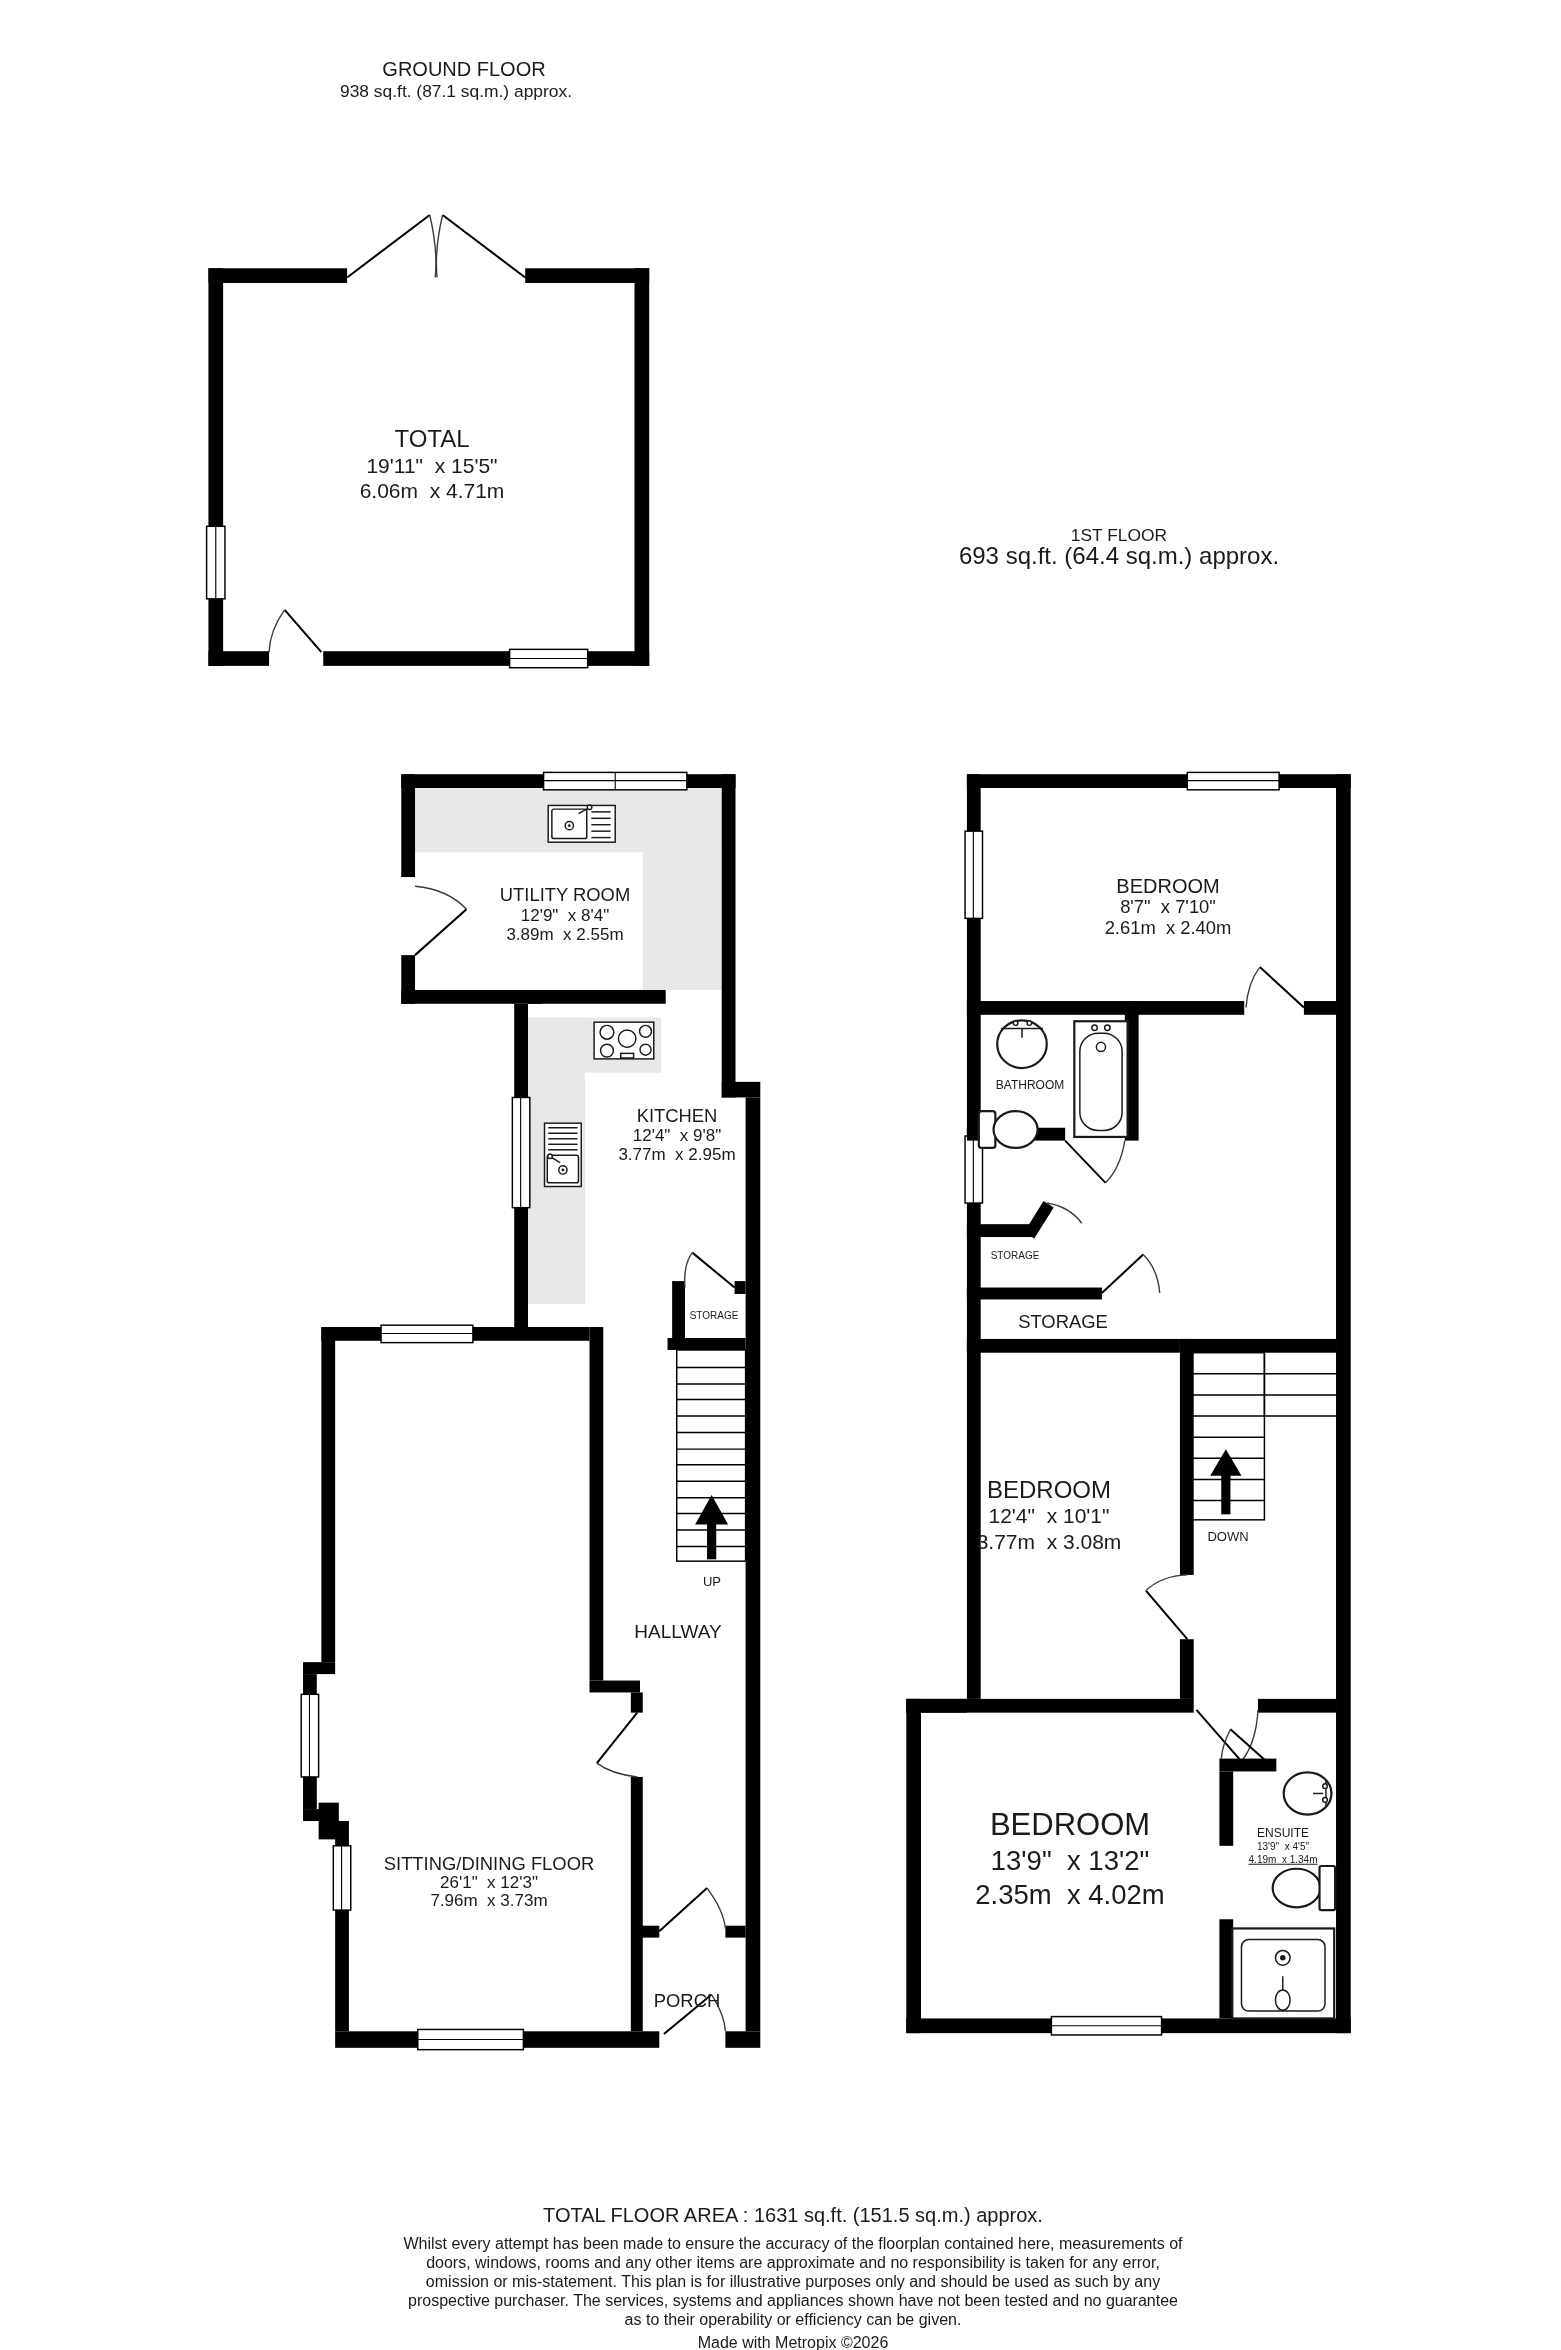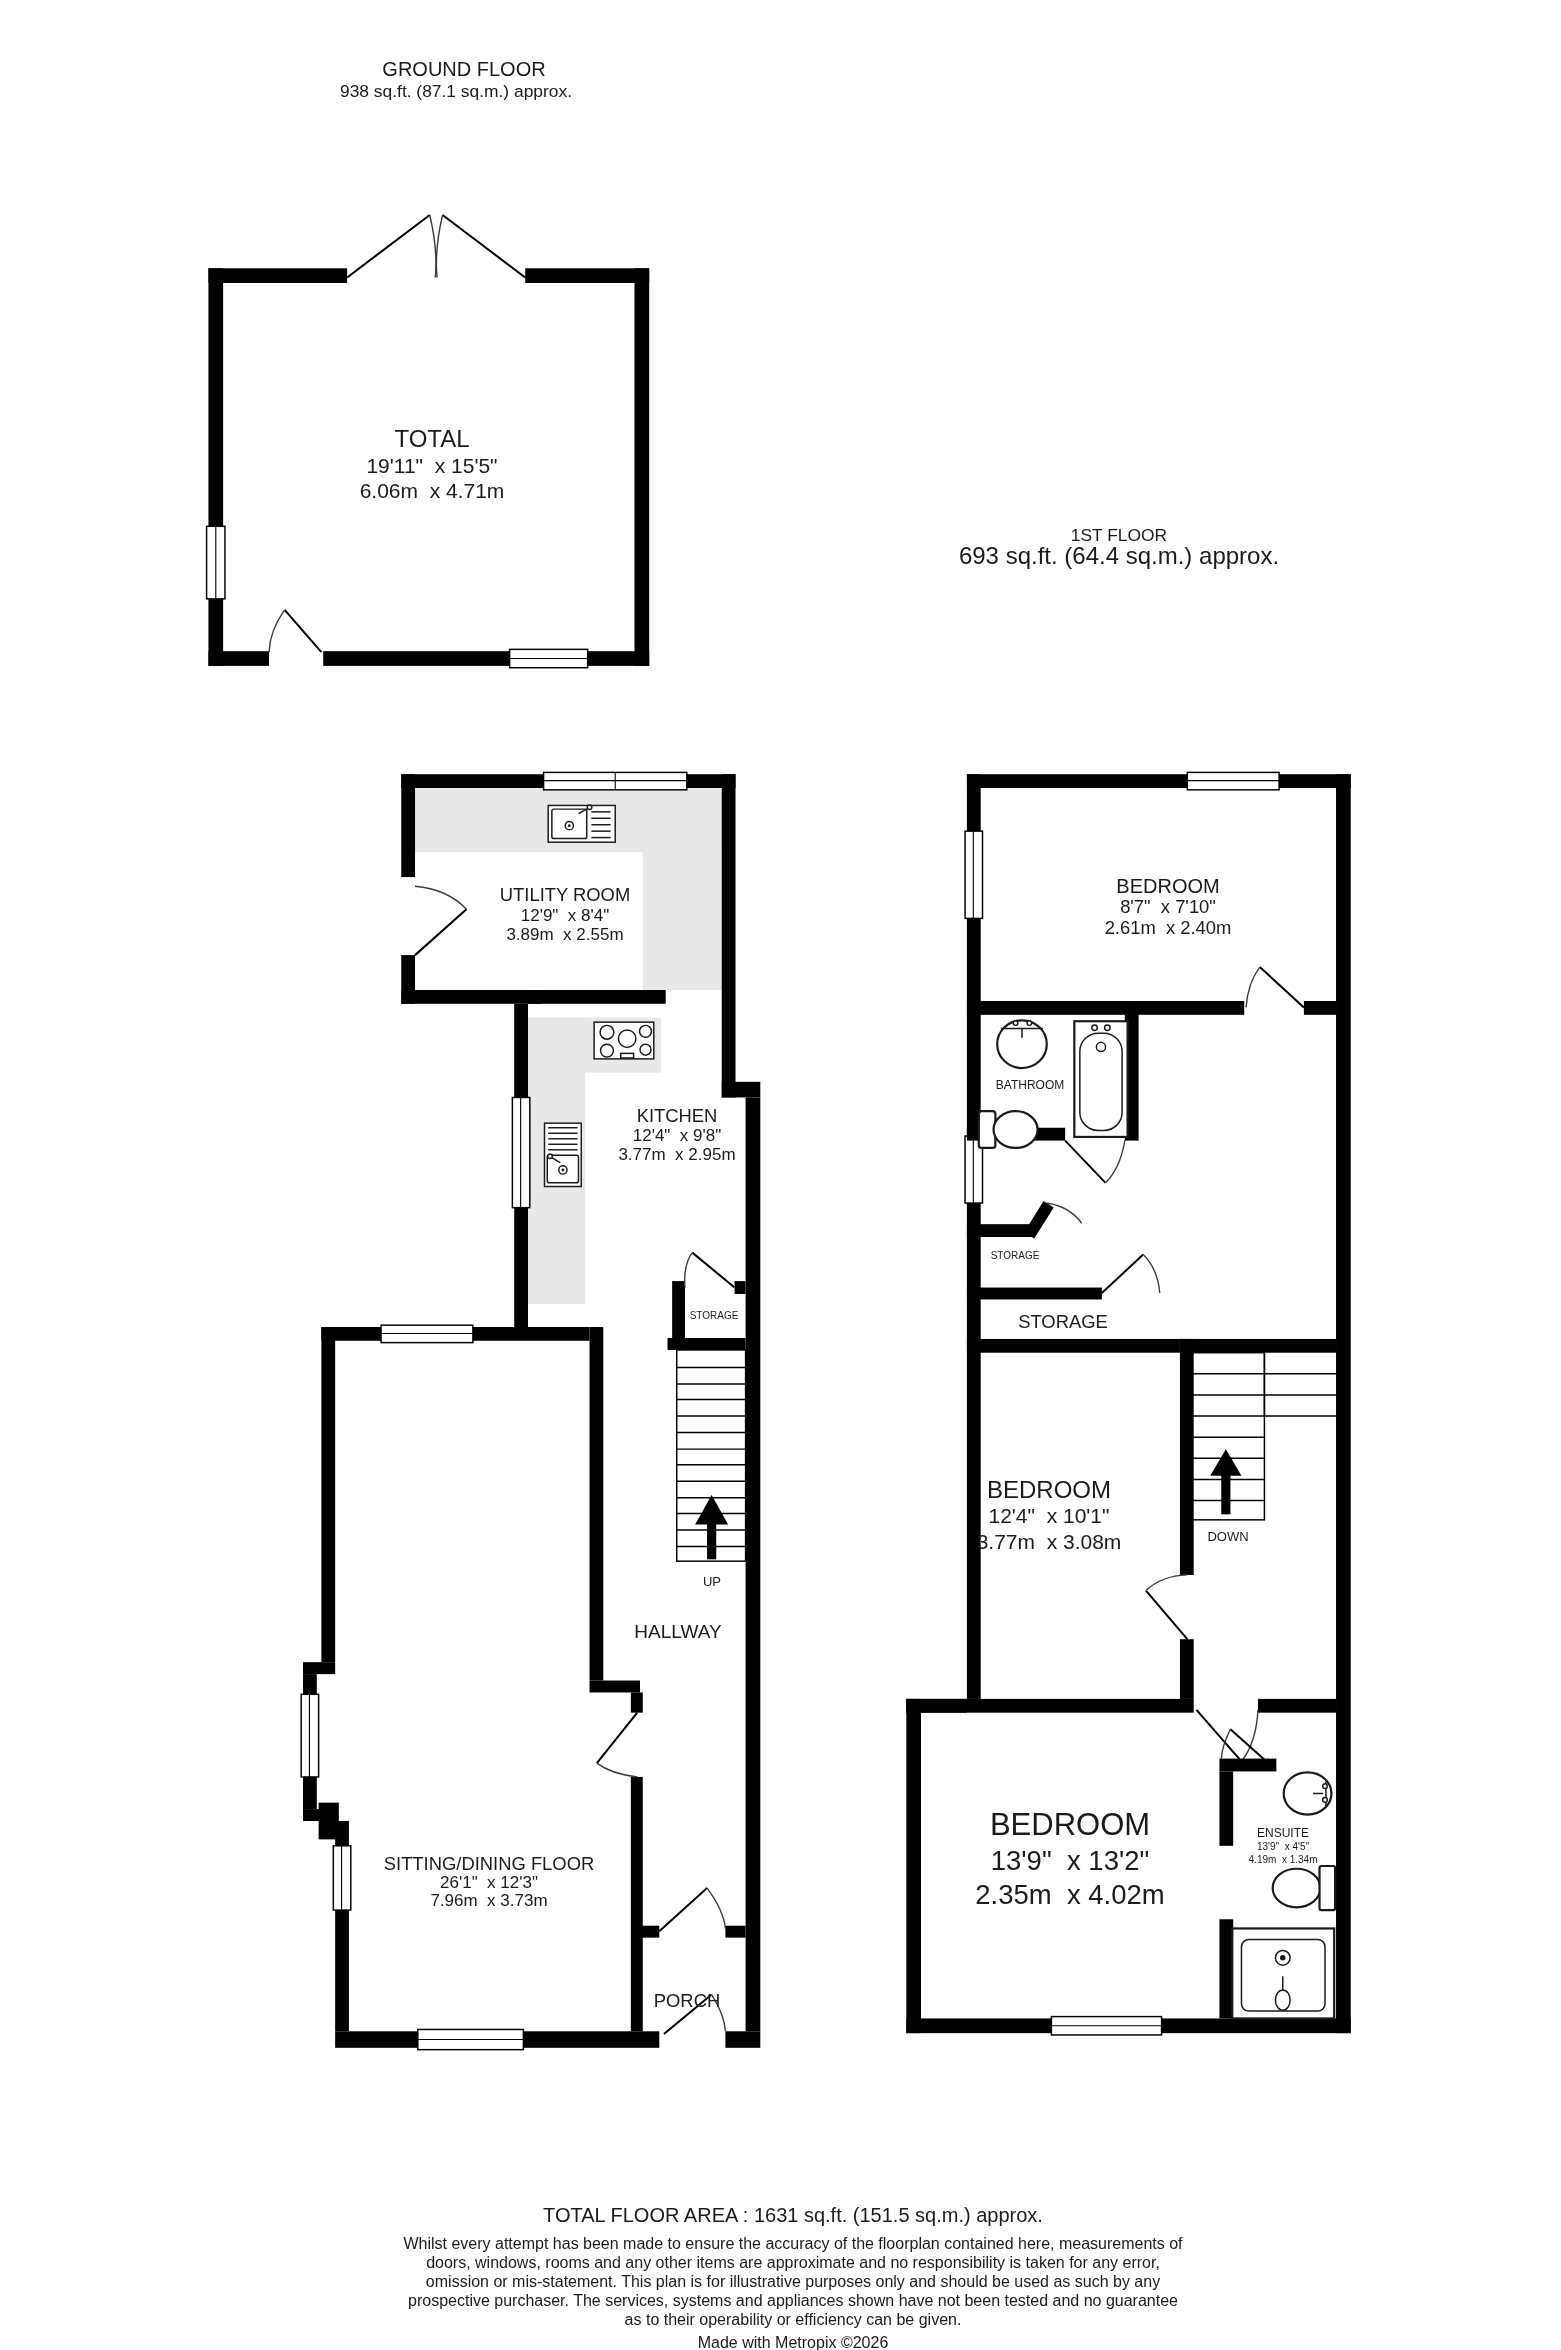--- a/index.html
+++ b/index.html
@@ -371,20 +371,20 @@
 <div class="lbl" style="left:1049px;top:1542px;font-size:21px;">3.77m  x 3.08m</div>
 
 <div class="lbl" style="left:1228px;top:1537px;font-size:13px;">DOWN</div>
 
 <div class="lbl" style="left:1070px;top:1825px;font-size:31px;">BEDROOM</div>
 <div class="lbl" style="left:1070px;top:1861px;font-size:27.5px;">13'9"  x 13'2"</div>
 <div class="lbl" style="left:1070px;top:1895px;font-size:27.5px;">2.35m  x 4.02m</div>
 
 <div class="lbl" style="left:1283px;top:1833px;font-size:12px;">ENSUITE</div>
 <div class="lbl" style="left:1283px;top:1847px;font-size:10px;">13'9"  x 4'5"</div>
-<div class="lbl" style="left:1283px;top:1860px;font-size:10px;">4.19m  x 1.34m</div>
+<div class="lbl" style="left:1283px;top:1860px;font-size:10px;text-decoration:underline;">4.19m  x 1.34m</div>
 
 <div class="lbl" style="left:793px;top:2215px;font-size:20px;">TOTAL FLOOR AREA : 1631 sq.ft. (151.5 sq.m.) approx.</div>
 <div class="para" style="left:793px;top:2235px;width:790px;font-size:16px;line-height:1.18;">Whilst every attempt has been made to ensure the accuracy of the floorplan contained here, measurements of doors, windows, rooms and any other items are approximate and no responsibility is taken for any error, omission or mis-statement. This plan is for illustrative purposes only and should be used as such by any prospective purchaser. The services, systems and appliances shown have not been tested and no guarantee as to their operability or efficiency can be given.</div>
 <div class="lbl" style="left:793px;top:2343px;font-size:16px;">Made with Metropix ©2026</div>
 
 </div>
 
 
 </body></html>

